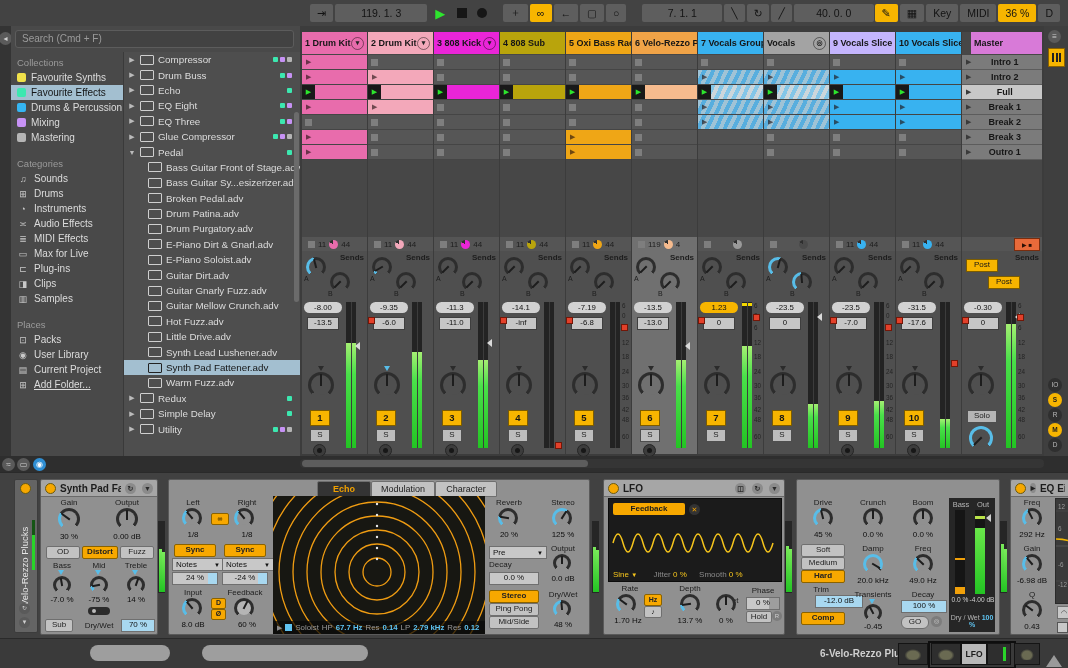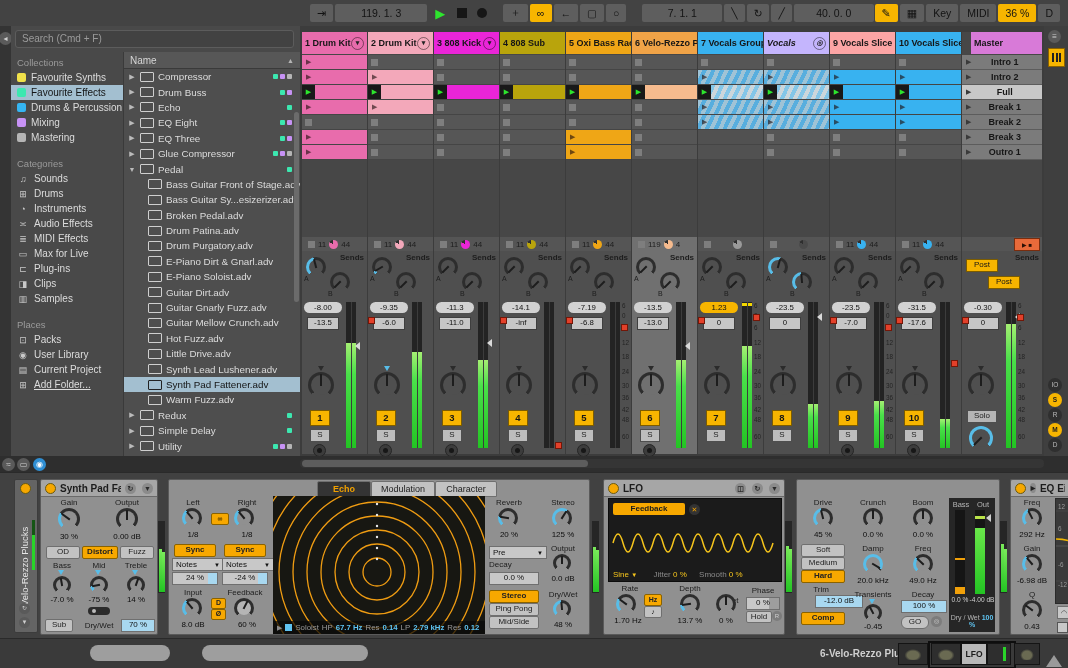--- a/index.html
+++ b/index.html
@@ -266,24 +266,20 @@
             <div class="cico">▤</div>
             <div>Current Project</div>
           </div>
           <div class="bitem">
             <div class="cico">⊞</div>
             <div style="text-decoration: underline;">Add Folder...</div>
           </div>
         </div>
     </div>
     <div class="flist">
-      <div class="fhdr">
-          <span>Name</span>
-          <span class="sort">▲</span>
-        </div>
       <div id="files">
           <div class="frow">
             <div class="farrow">▶</div>
             <div class="fico"></div>
             <div>Compressor</div>
             <div class="fdots">
               <div class="fdot" style="background: rgb(60, 232, 176);"></div>
               <div class="fdot" style="background: rgb(199, 146, 245);"></div>
               <div class="fdot" style="background: rgb(181, 181, 181);"></div>
             </div>
@@ -874,21 +870,21 @@
           <div class="adot" style="left: 55px; top: 15.68px;"></div>
           <div class="dmark" style="left: 16px; top: 68px;"></div>
           <div class="knob" style="position: absolute; width: 26px; height: 26px; --p: 0deg; --a: 0deg; left: 6px; top: 74px;">
             <div class="ptr"></div>
           </div>
           <div class="numbox">7</div>
           <div class="sbox">S</div>
         </div>
       </div>
       <div class="tcol" style="left: 464px; width: 65px;">
-        <div class="thdr" style="background: #c4b5fd; font-style: italic;">
+        <div class="thdr" style="background: #a3a3a3;">
           <div class="tnm">Vocals</div>
           <div class="hico">◎</div>
         </div>
         <div class="slot stop" style="top: 23px;">
           <div class="ssq"></div>
         </div>
         <div class="slot hatch" style="top: 38px;">
           <div class="ctri">▶</div>
         </div>
         <div class="slot hatch-play" style="top: 53px;">
@@ -930,21 +926,21 @@
           <div class="fmark" style="top: 14.6px;"></div>
           <div class="dmark" style="left: 16px; top: 68px;"></div>
           <div class="knob" style="position: absolute; width: 26px; height: 26px; --p: 0deg; --a: 0deg; left: 6px; top: 74px;">
             <div class="ptr"></div>
           </div>
           <div class="numbox">8</div>
           <div class="sbox">S</div>
         </div>
       </div>
       <div class="tcol" style="left: 530px; width: 65px;">
-        <div class="thdr" style="background: #fca5a5;">
+        <div class="thdr" style="background: #c4b5fd;">
           <div class="tnm">9 Vocals Slice</div>
         </div>
         <div class="slot stop" style="top: 23px;">
           <div class="ssq"></div>
         </div>
         <div class="slot clip" style="top: 38px; background: rgb(56, 178, 240);">
           <div class="ctri">▶</div>
         </div>
         <div class="slot play" style="top: 53px; background: rgb(56, 178, 240);">
           <div class="pbox">▶</div>

